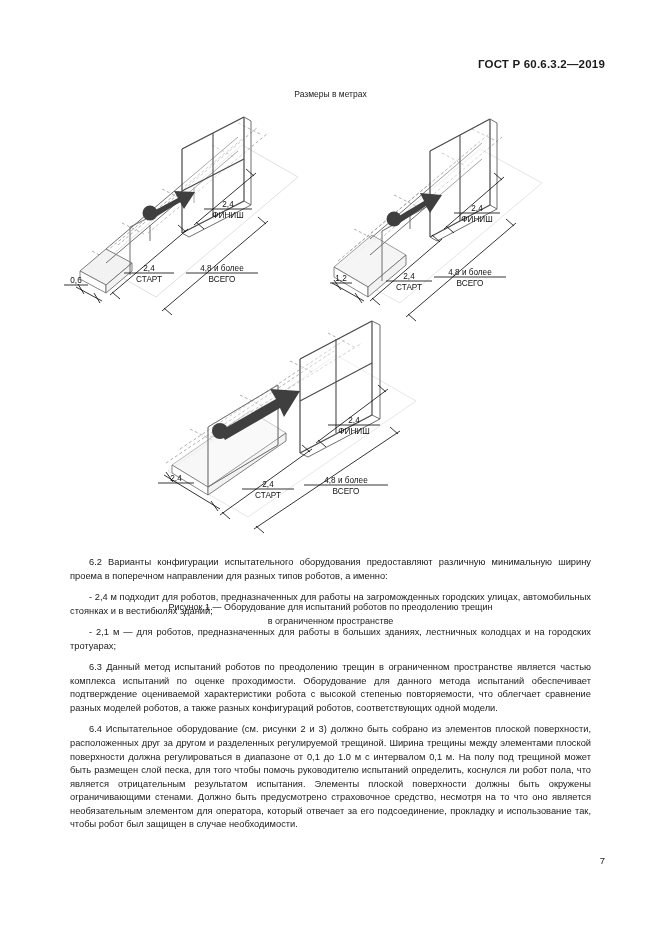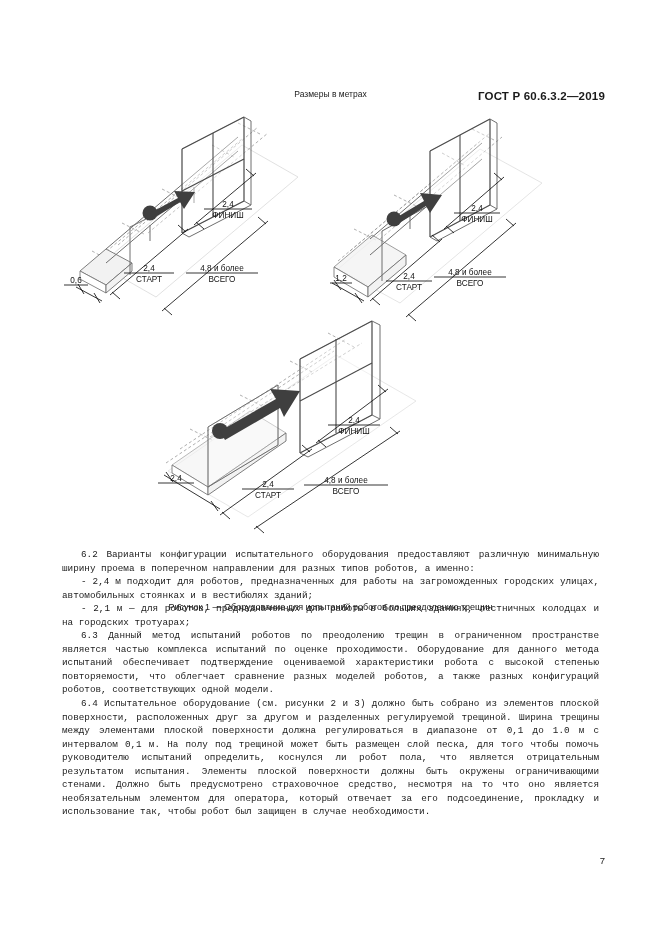--- a/index.html
+++ b/index.html
@@ -18,21 +18,20 @@
 
   
   .page-header {
     position: absolute;
     top: 58px;
     right: 56px;
     font-size: 11.5px;
     font-weight: bold;
     letter-spacing: 0.2px;
     white-space: nowrap;
-    margin-top: 32px;
   }
 
   .units-note {
     position: absolute;
     top: 89px;
     left: 0;
     right: 0;
     text-align: center;
     font-size: 8.5px;
   }
@@ -70,23 +69,22 @@
     top: 548px;
     left: 62px;
     width: 537px;
     font-size: 9.3px;
     line-height: 13.55px;
     text-align: justify;
     text-justify: inter-word;
     hyphens: none;
   }
   .body-text p {
-    margin: 0;
+    margin: 8px;
     text-indent: 19px;
-    font-family: Liberation Mono, monospace;
   }
   .body-text p.dash {
     text-indent: 19px;
   }
 
   .page-number {
     position: absolute;
     top: 855px;
     right: 56px;
     font-size: 9.5px;
@@ -368,20 +366,21 @@
         <path class="dim" d="M106 203 L114 210 M248 111 L240 104"></path>
         <path class="dim" d="M154 162 L238 162"></path>
         <text class="dimtxt" x="196" y="160">4,8 и более</text>
         <text class="dimtxt" x="196" y="171">ВСЕГО</text>
       </g>
     </svg>
   </div>
 
   <div class="caption">
     <div>Рисунок 1 — Оборудование для испытаний роботов по преодолению трещин</div>
+    <div>в ограниченном пространстве</div>
   </div>
 </div>
 
 <div class="body-text">
   <p>6.2 Варианты конфигурации испытательного оборудования предоставляют различную минимальную ширину проема в поперечном направлении для разных типов роботов, а именно:</p>
   <p class="dash">- 2,4 м подходит для роботов, предназначенных для работы на загроможденных городских улицах, автомобильных стоянках и в вестибюлях зданий;</p>
   <p class="dash">- 2,1 м — для роботов, предназначенных для работы в больших зданиях, лестничных колодцах и на городских тротуарах;</p>
   <p>6.3 Данный метод испытаний роботов по преодолению трещин в ограниченном пространстве является частью комплекса испытаний по оценке проходимости. Оборудование для данного метода испытаний обеспечивает подтверждение оцениваемой характеристики робота с высокой степенью повторяемости, что облегчает сравнение разных моделей роботов, а также разных конфигураций роботов, соответствующих одной модели.</p>
   <p>6.4 Испытательное оборудование (см. рисунки 2 и 3) должно быть собрано из элементов плоской поверхности, расположенных друг за другом и разделенных регулируемой трещиной. Ширина трещины между элементами плоской поверхности должна регулироваться в диапазоне от 0,1 до 1.0 м с интервалом 0,1 м. На полу под трещиной может быть размещен слой песка, для того чтобы помочь руководителю испытаний определить, коснулся ли робот пола, что является отрицательным результатом испытания. Элементы плоской поверхности должны быть окружены ограничивающими стенами. Должно быть предусмотрено страховочное средство, несмотря на то что оно является необязательным элементом для оператора, который отвечает за его подсоединение, прокладку и использование так, чтобы робот был защищен в случае необходимости.</p>
 </div>

